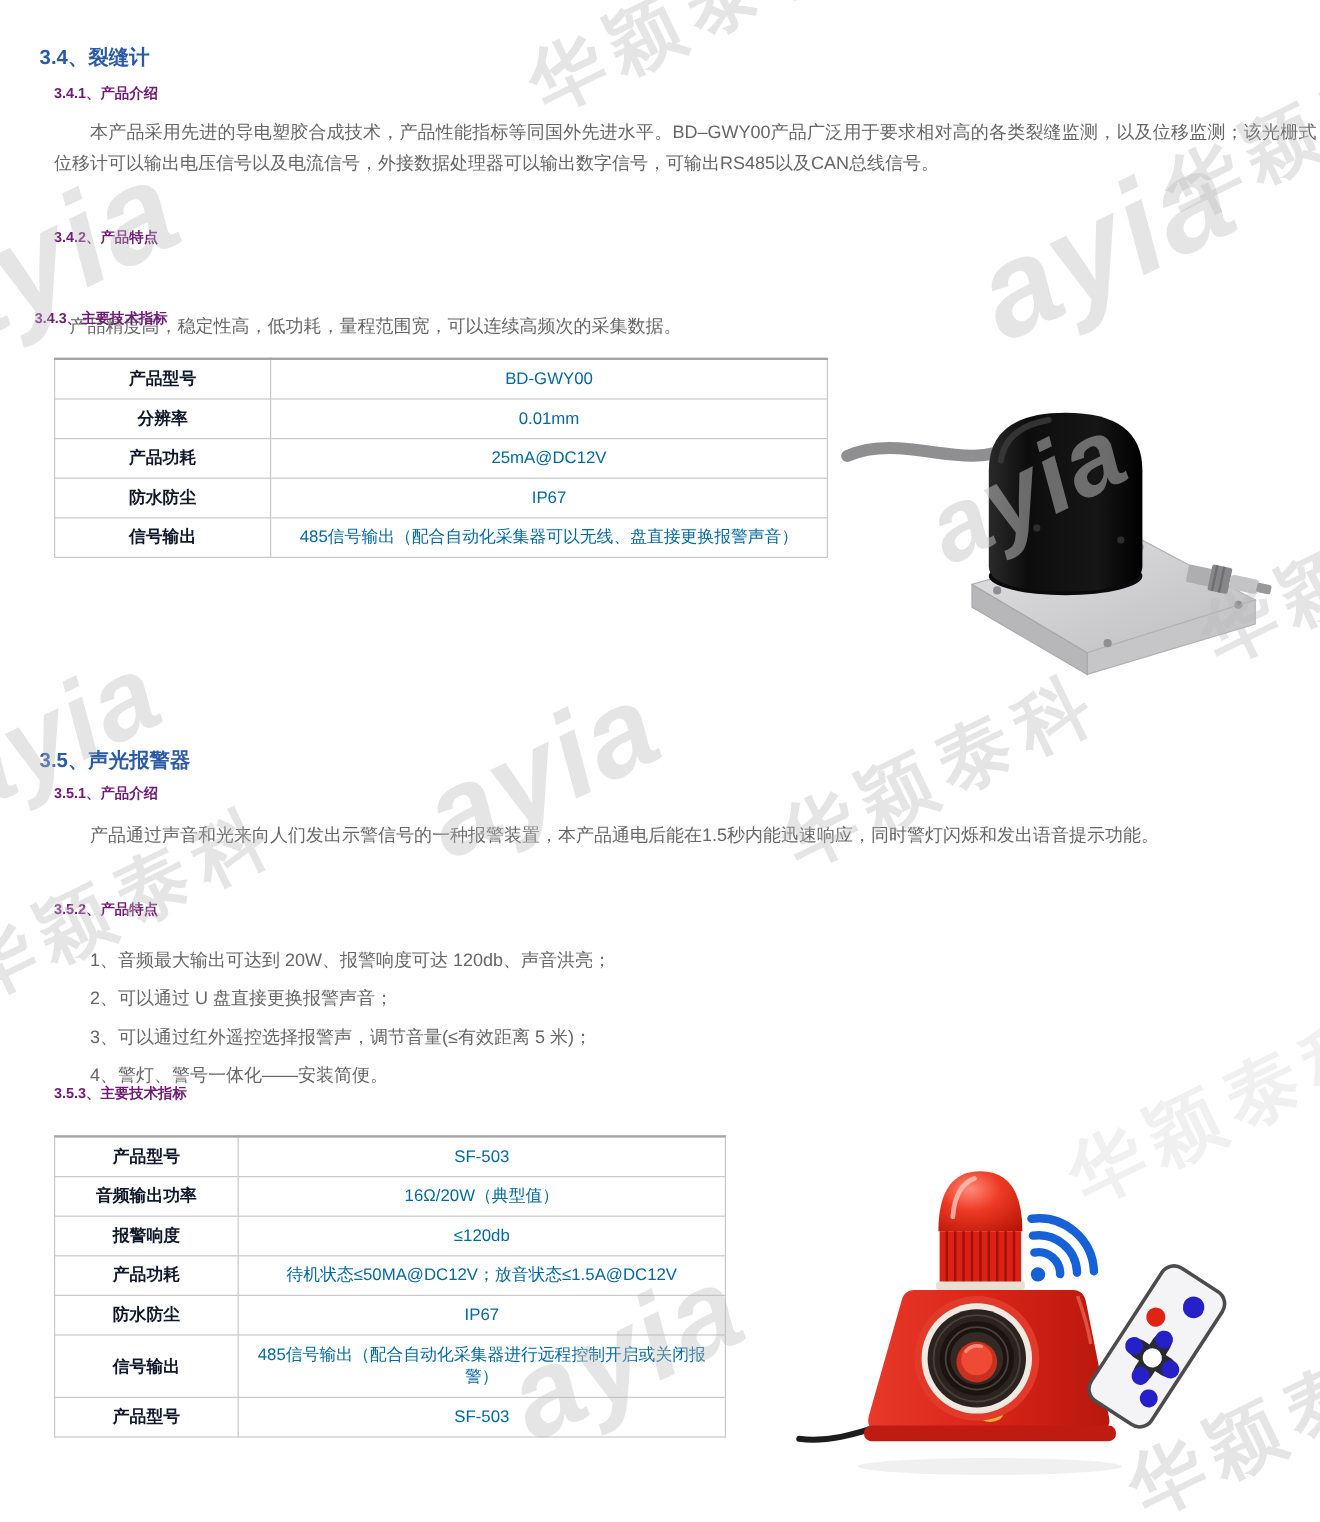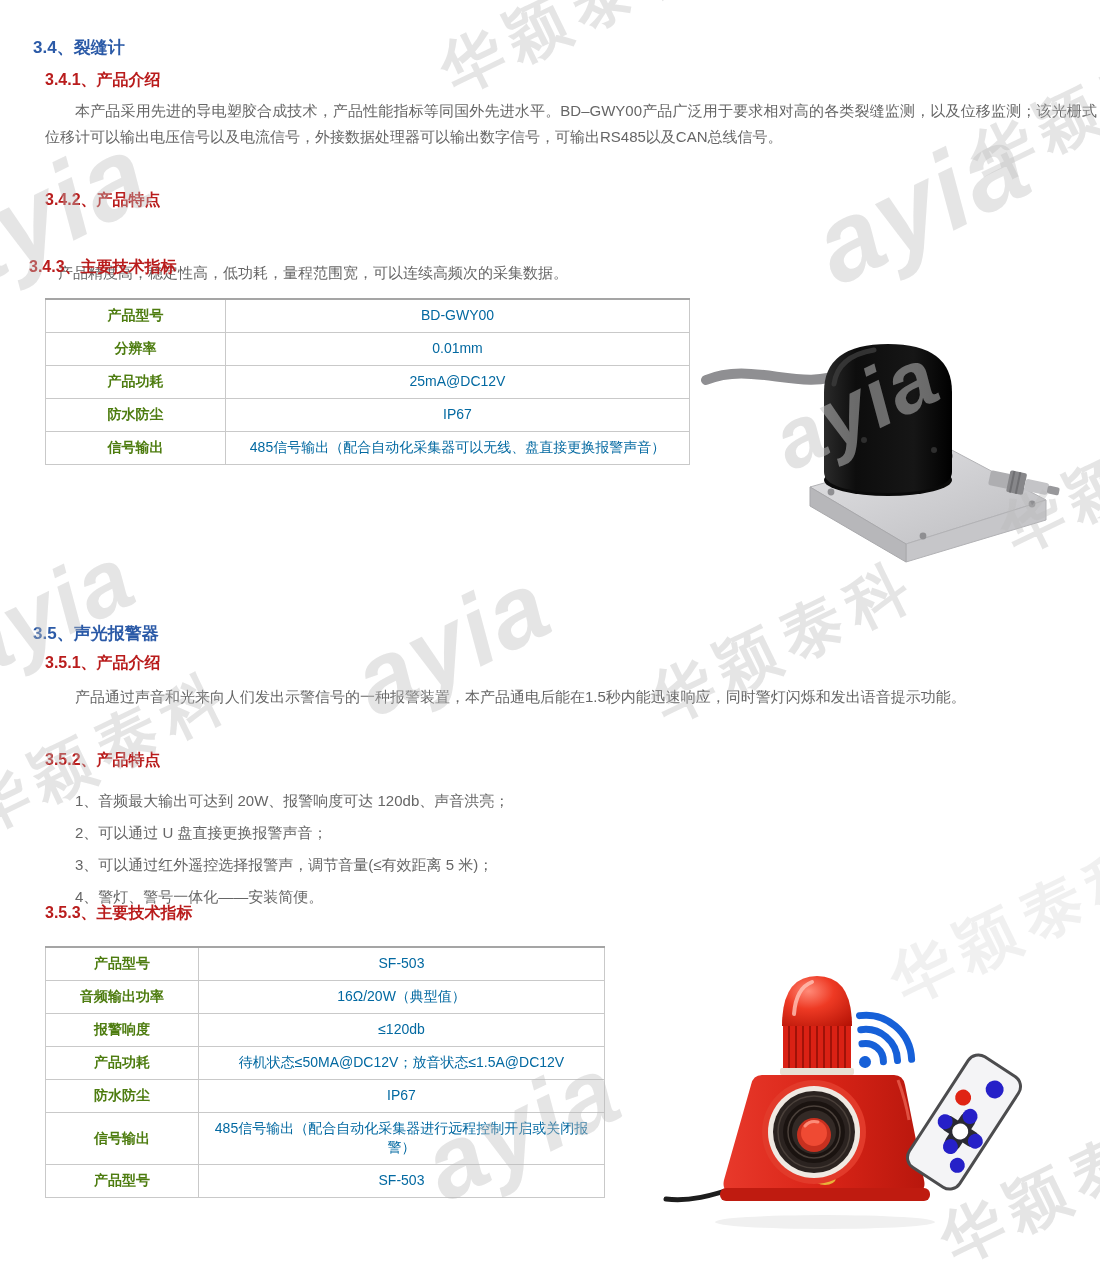--- a/index.html
+++ b/index.html
@@ -4,31 +4,31 @@
 <style>
   * { margin:0; padding:0; box-sizing:border-box; }
   html,body { background:#ffffff; }
   body { font-family:"Liberation Sans","DejaVu Sans",sans-serif; color:#666; }
   #page {
     position:relative; width:1100px; height:1268px; margin:0 auto;
     background:#ffffff; overflow:hidden;padding-left:44px;
   }
   .abs { position:absolute; }
   .sec-title { font-size:17px; font-weight:700; color:#2b5aa7; }
-  .sub-title { font-size:16px; font-weight:700; color:#b91c1c; }
+  .sub-title { font-size:12px; font-weight:700; color:#701a75; }
   .para { font-size:15px; line-height:26px; color:#666; text-align:justify; }
   .indent { text-indent:2em; }
   
   table.spec { border-collapse:collapse; table-layout:fixed; background:transparent; }
   table.spec { border-top:2px solid #a5a5a5; }
   table.spec td {
     border:1px solid #c9c9c9; text-align:center; vertical-align:middle;
     font-size:14px; color:#0369a1; height:33px; padding:3px 8px; line-height:19px;
   }
-  table.spec td.lbl { font-weight:700; color:#4d7c0f; }
+  table.spec td.lbl { font-weight:700; color:#0f172a; }
   #table1 { width:645px; }
   #table1 td.lbl { width:180px; }
   #table2 { width:560px; }
   #table2 td.lbl { width:153px; }
   
   ul.feat { list-style:none; }
   ul.feat li { font-size:15px; color:#666; line-height:32px; }
   
   #wm-layer { position:absolute; inset:0; pointer-events:none; z-index:10; }
   .wm { position:absolute; transform:rotate(-26deg); white-space:nowrap;

